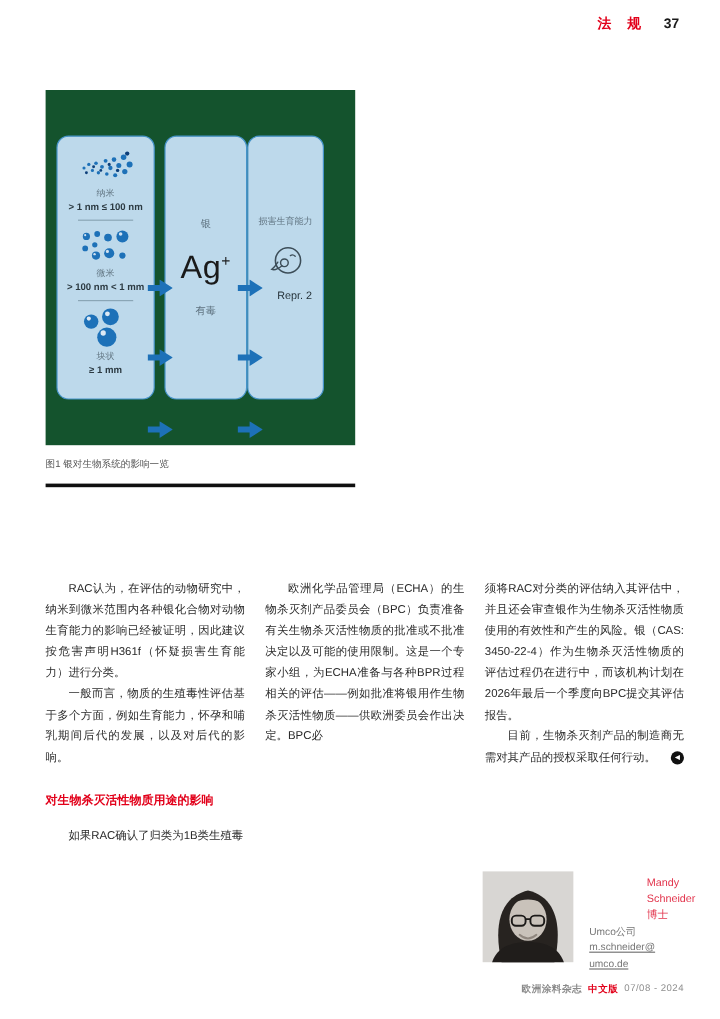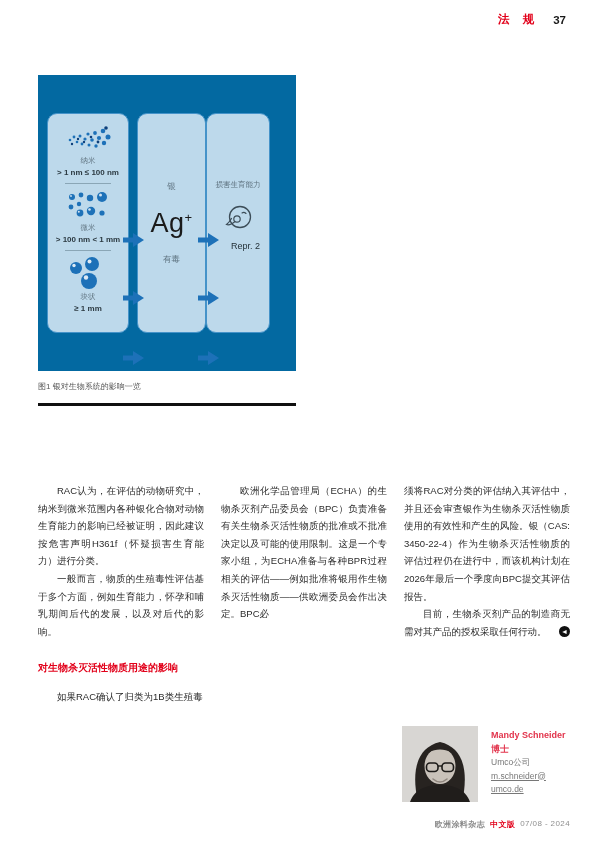--- a/index.html
+++ b/index.html
@@ -6,21 +6,21 @@
   html,body { background:#fff; }
   body { font-family:"Liberation Sans","DejaVu Sans",sans-serif; }
   .page { position:relative; width:600px; height:849px; background:#fff; overflow:hidden; }
 
   
   .header { position:absolute; top:12px; right:34px; display:flex; align-items:center; gap:14px; }
   .header .section { color:#e2001a; font-weight:bold; font-size:11.5px; letter-spacing:5px; }
   .header .pagenum { color:#1a1a1a; font-weight:bold; font-size:11.5px; }
 
   
-  .figure { position:absolute; left:38px; top:75px; width:258px; height:296px; background:#0369a1; }
+  .figure { position:absolute; left:38px; top:75px; width:258px; height:296px; background:#14532d; }
   .fbox { position:absolute; top:38px; height:220px; background:#bdd9eb; border:1.5px solid #4593c9; border-radius:10px; display:flex; flex-direction:column; align-items:center; }
   .fbox1 { left:9px;  width:82px; padding-top:10px; }
   .fbox2 { left:99px; width:69px; justify-content:center; gap:15px; }
   .fbox3 { left:168px; width:64px; padding-top:66px;text-align:center; }
   .sizegroup { display:flex; flex-direction:column; align-items:center; }
   .plabel { font-size:7.5px; color:#647885; margin-top:2px; }
   .prange { font-size:8px; color:#2c3a42; font-weight:bold; margin-top:2px; white-space:nowrap; }
   .divider { width:46px; border-top:1px solid #8aa6b6; margin:6px 0 5px; }
   .ag-label { font-size:8.5px; color:#5f7380; }
   .ag-formula { font-size:27px; color:#1a1a1a; letter-spacing:0.5px; }
@@ -44,21 +44,21 @@
   .col p { margin:0; }
   .indent { text-indent:2em; }
   .subhead { color:#e2001a; font-weight:bold; font-size:10px; margin:21px 0 13px; line-height:14px; }
   .lastp { position:relative; }
   .end-icon { position:absolute; right:0; bottom:3.5px; width:11px; height:11px; border-radius:50%; background:#111; color:#fff; font-size:7px; line-height:11px; text-align:center; text-indent:0; display:inline-block; }
 
   
   .author { position:absolute; left:402px; top:726px; display:flex; gap:13px; }
   .portrait { width:76px; height:76px; flex:0 0 auto; }
   .author-info { padding-top:3px; font-size:8.5px; line-height:13.5px; color:#777; }
-  .author-name, .author-title { color:#e2344c; font-weight:bold; font-size:9px; }
+  .author-name, .author-title { color:#e2344c; font-weight:normal; font-size:9px;margin-left:48px; }
   .author-email { color:#777; text-decoration:underline; cursor:pointer; display:block; }
 
   
   .footer { position:absolute; right:30px; top:819px; font-size:8px; color:#8f8f8f; letter-spacing:0.4px; display:flex; gap:5px; }
   .footer .edition { color:#e2001a; font-weight:bold; }
   .footer .magazine { font-weight:bold; color:#8a8a8a; }
 </style>
 </head>
 <body>
 

